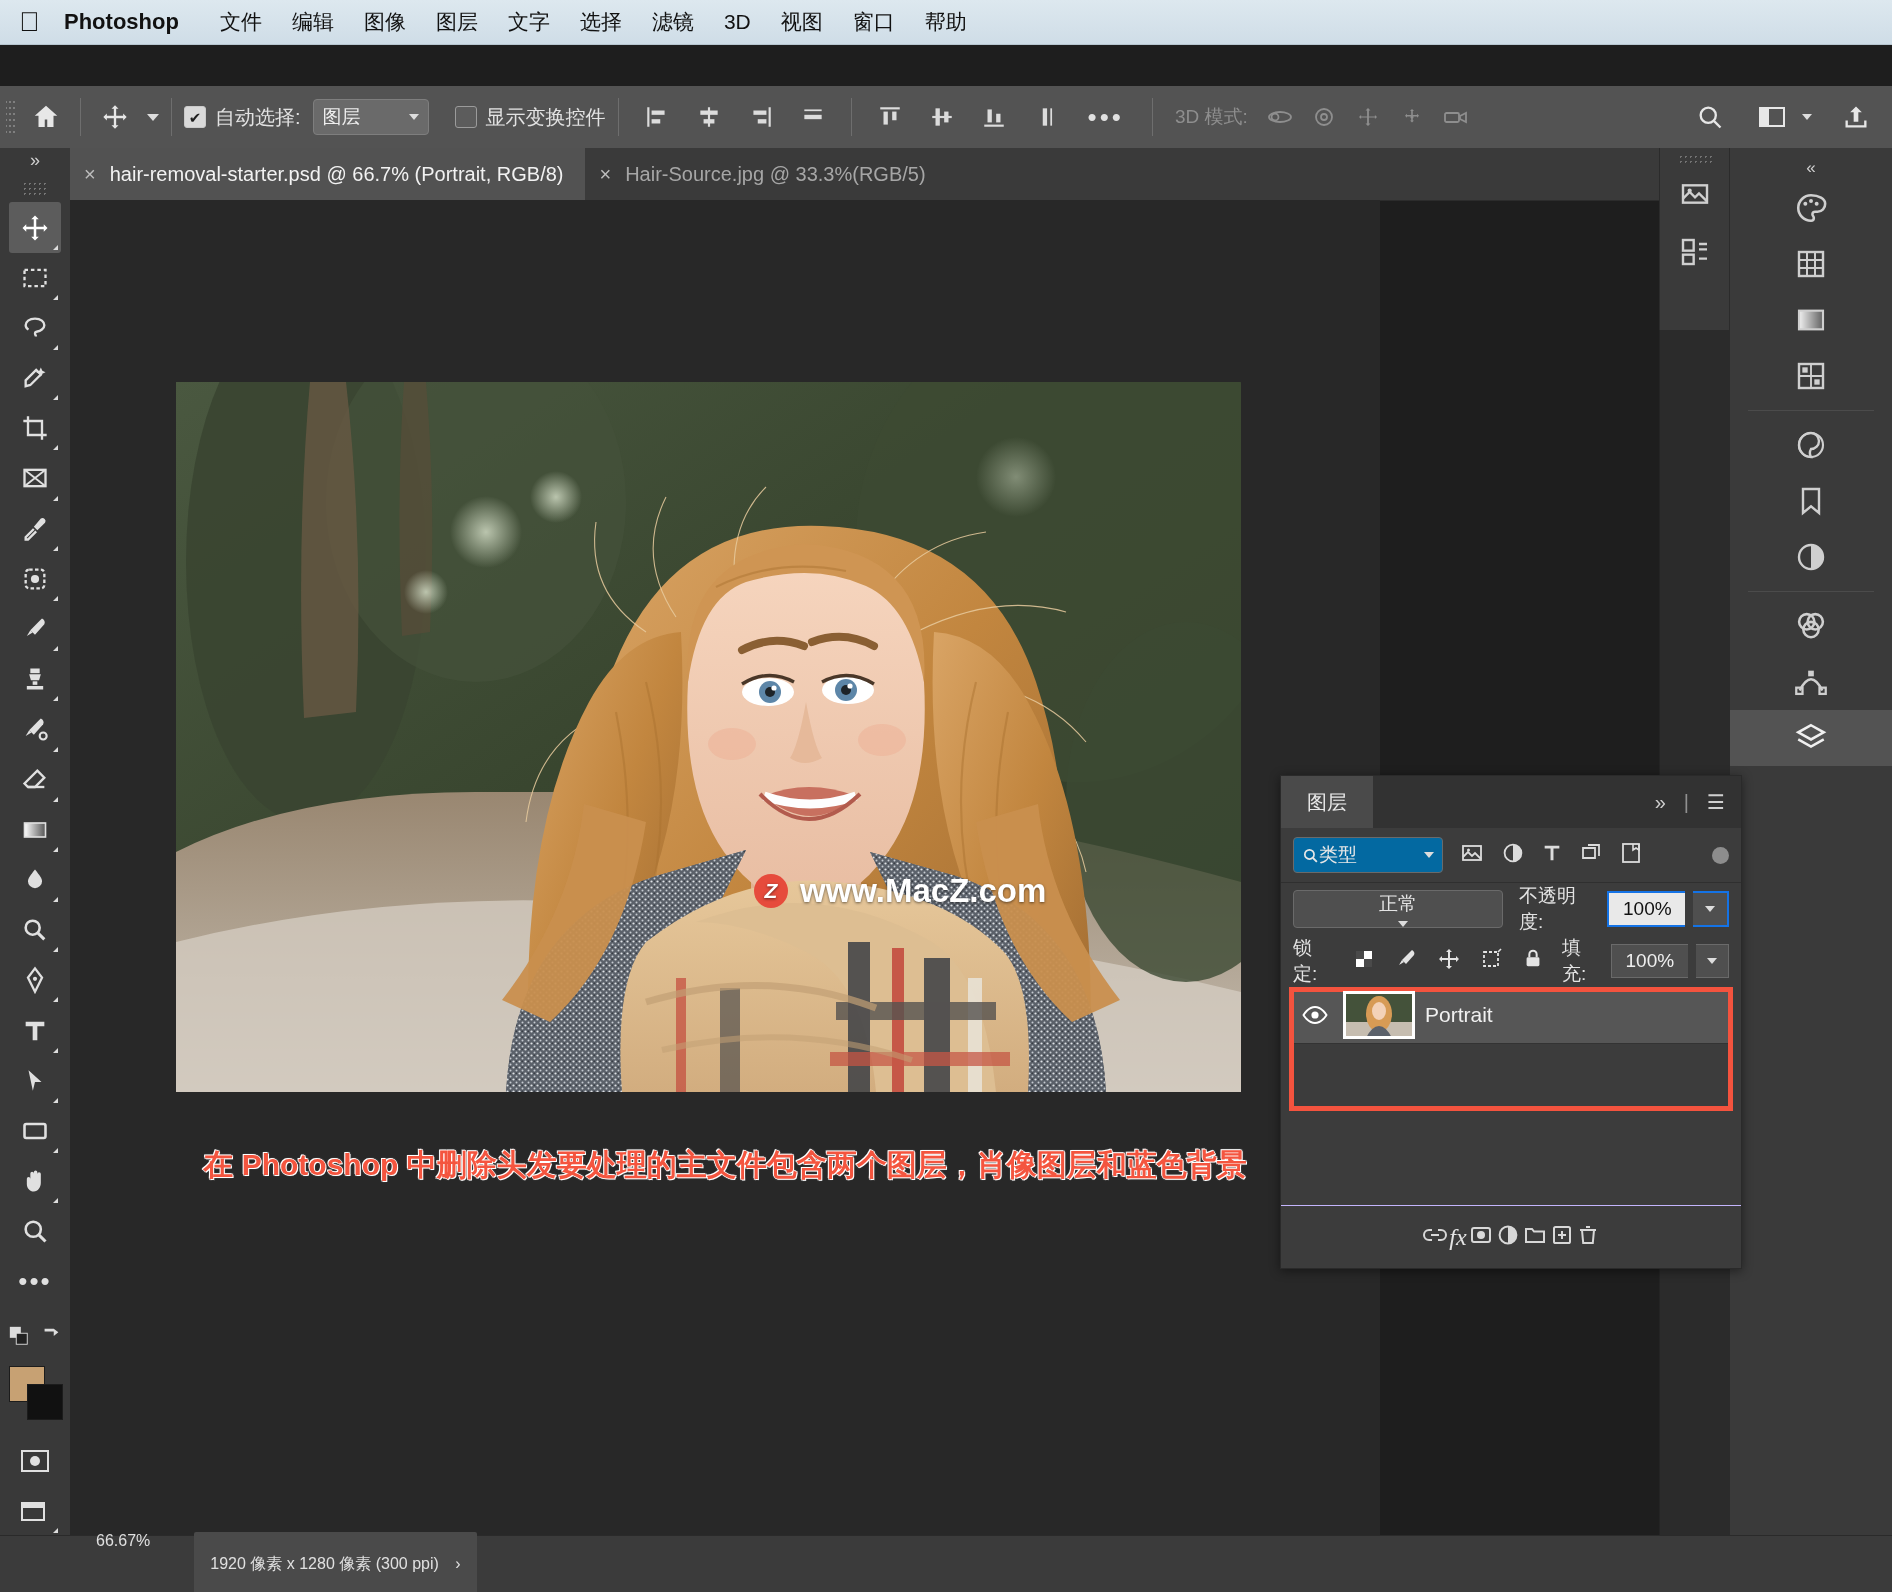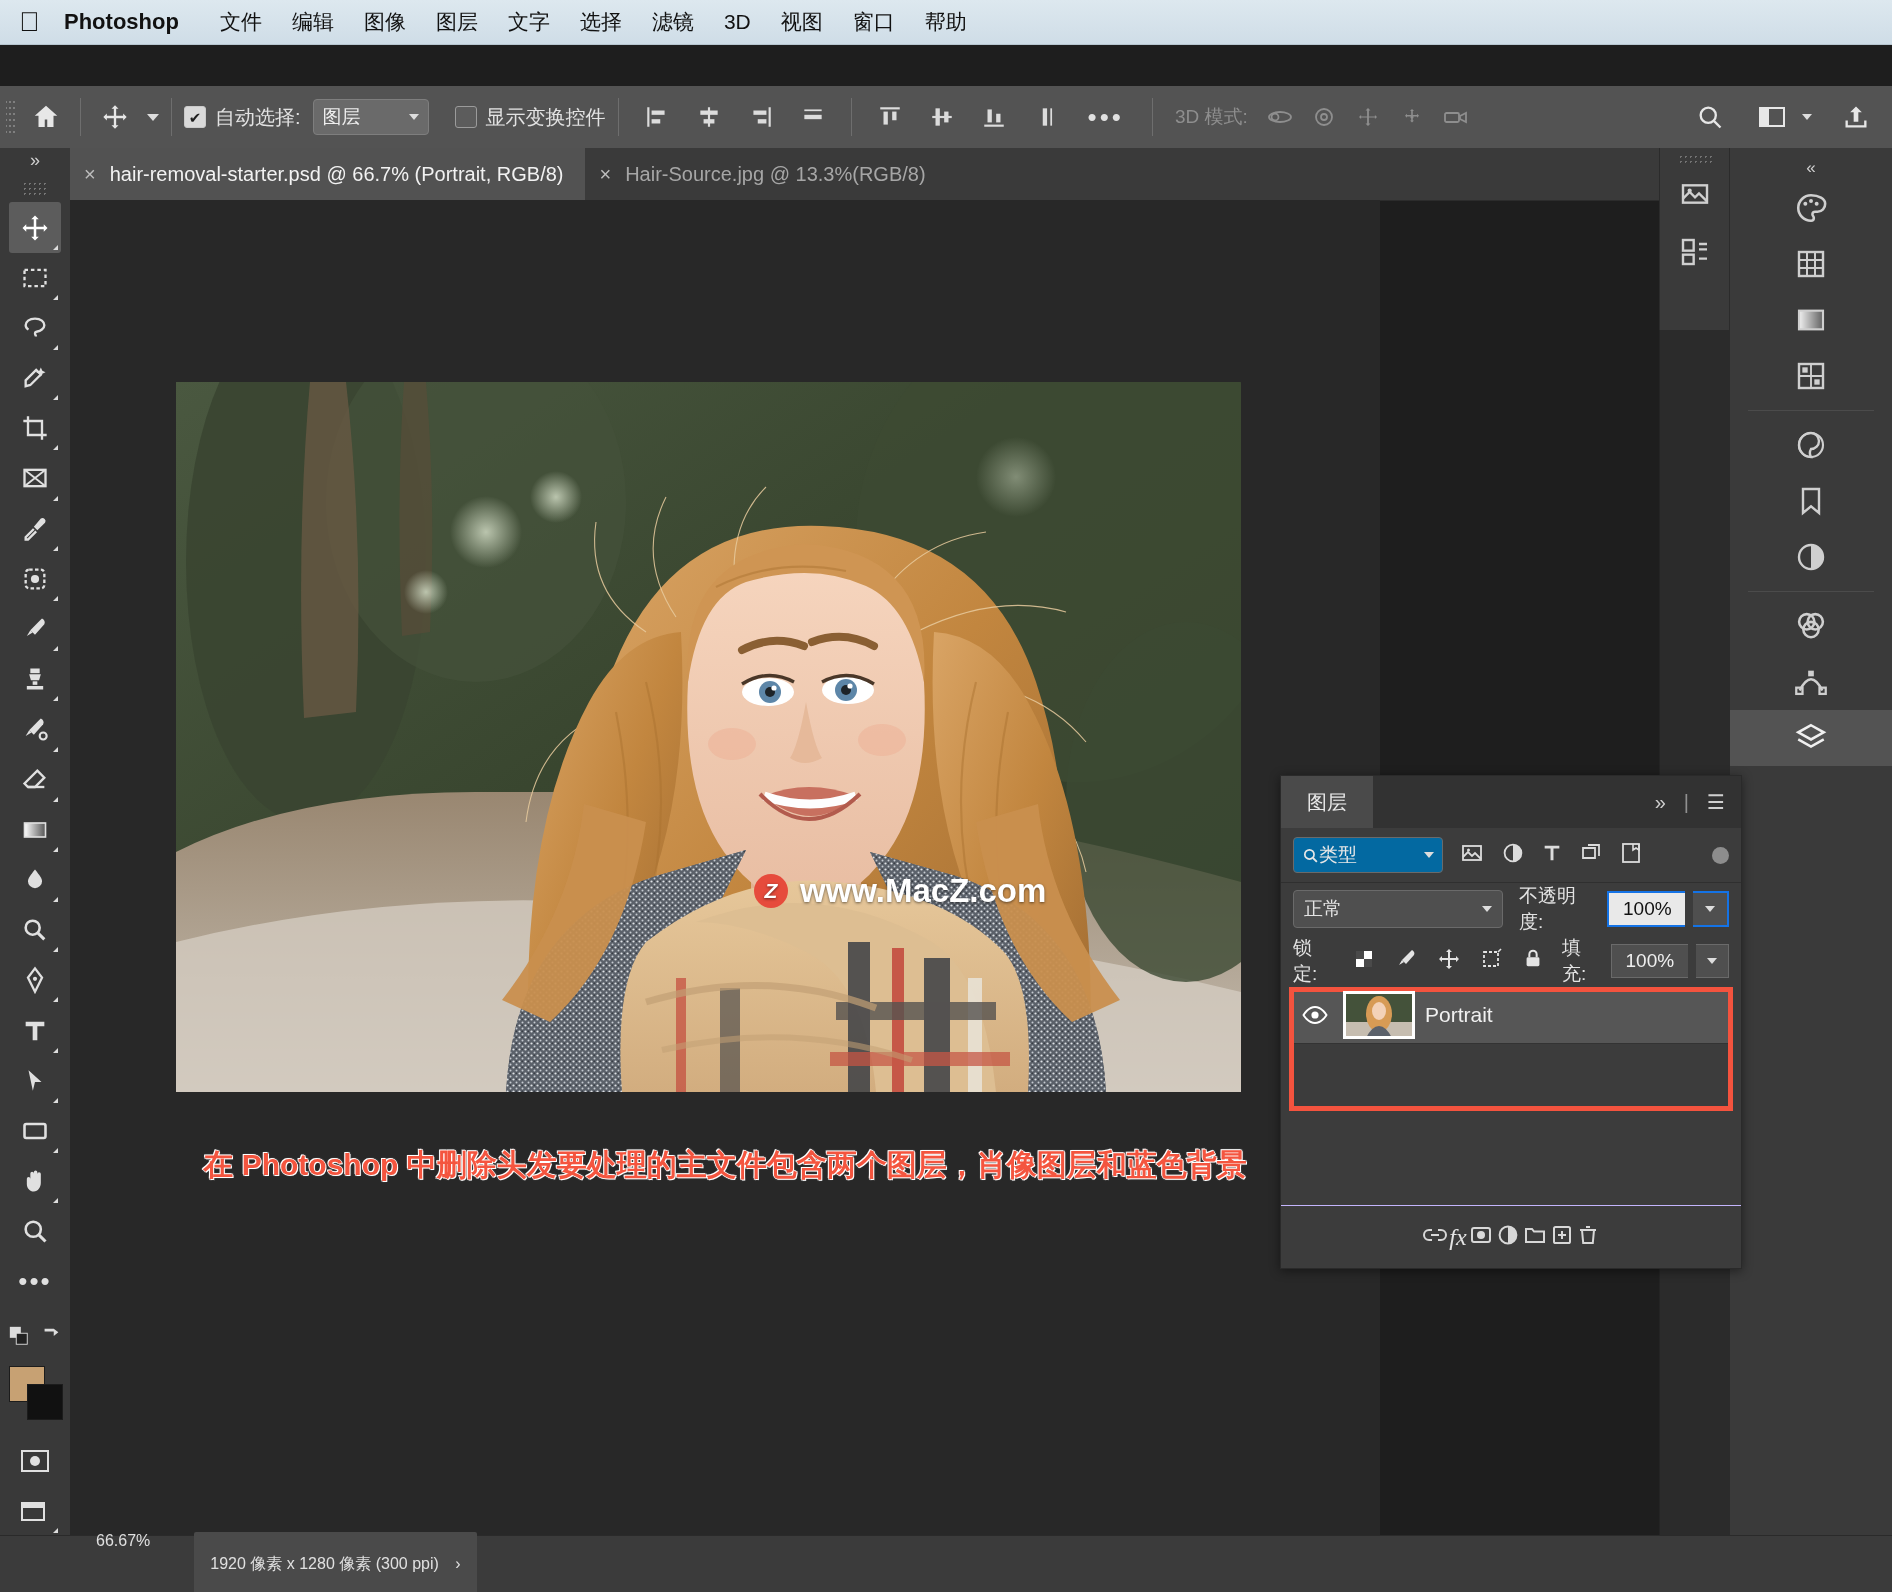--- a/index.html
+++ b/index.html
@@ -143,21 +143,21 @@
   .lp-filter{height:54px;display:flex;align-items:center;padding:0 12px;gap:10px;border-bottom:1px solid #2f2f2f;}
   .pill{
     background:#0369a1;border:1px solid #6a6a6a;border-radius:4px;height:34px;
     display:flex;align-items:center;gap:0;padding:0 8px;font-size:19px;color:#e7e7e7;min-width:132px;
   }
   .filt-icons{display:flex;align-items:center;gap:16px;margin-left:6px;}
   .toggle-dot{width:17px;height:17px;border-radius:50%;background:#8d8d8d;margin-left:auto;}
   .lp-row{height:52px;display:flex;align-items:center;padding:0 12px;gap:8px;font-size:19px;color:#e3e3e3;}
   .blend{
     background:#4f4f4f;border:1px solid #6a6a6a;border-radius:4px;height:36px;width:190px;
-    display:flex;align-items:center;justify-content:space-between;padding:0 10px;font-size:19px;
+    display:flex;align-items:center;justify-content:space-between;padding:0 10px;font-size:19px;flex-direction:column;
   }
   .numfield{
     background:#e9e9e9;color:#111;height:32px;min-width:76px;display:flex;align-items:center;
     justify-content:center;font-size:19px;border:2px solid #1473e6;border-right:none;
   }
   .numstep{background:#4f4f4f;border:2px solid #1473e6;border-left:none;height:32px;width:34px;
     display:flex;align-items:center;justify-content:center;}
   .numfield.plain{background:#4f4f4f;color:#efefef;border:1px solid #6a6a6a;border-right:none;}
   .numstep.plain{border:1px solid #6a6a6a;border-left:none;}
   .lockicons{display:flex;align-items:center;gap:17px;margin:0 10px;}
@@ -556,21 +556,21 @@
     </div>
   </div>
 
   <div class="tabstrip">
     <div class="tab active">
       <span class="x">×</span>
       <span>hair-removal-starter.psd @ 66.7% (Portrait, RGB/8)</span>
     </div>
     <div class="tab inactive">
       <span class="x">×</span>
-      <span>Hair-Source.jpg @ 13.3%(RGB/8)</span>
+      <span>Hair-Source.jpg @ 33.3%(RGB/5)</span>
     </div>
   </div>
 
   <div class="canvaswrap">
     <div class="artboard">
 
       <svg class="photo" viewBox="0 0 1065 710" preserveAspectRatio="none">
         <defs>
           <linearGradient id="bgForest" x1="0" y1="0" x2="1" y2="1">
             <stop offset="0" stop-color="#4a5840"></stop>

